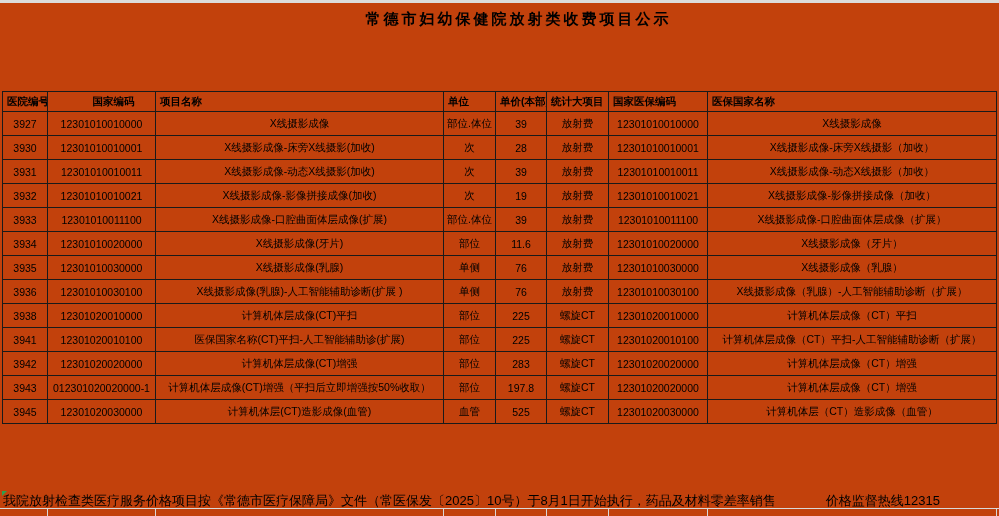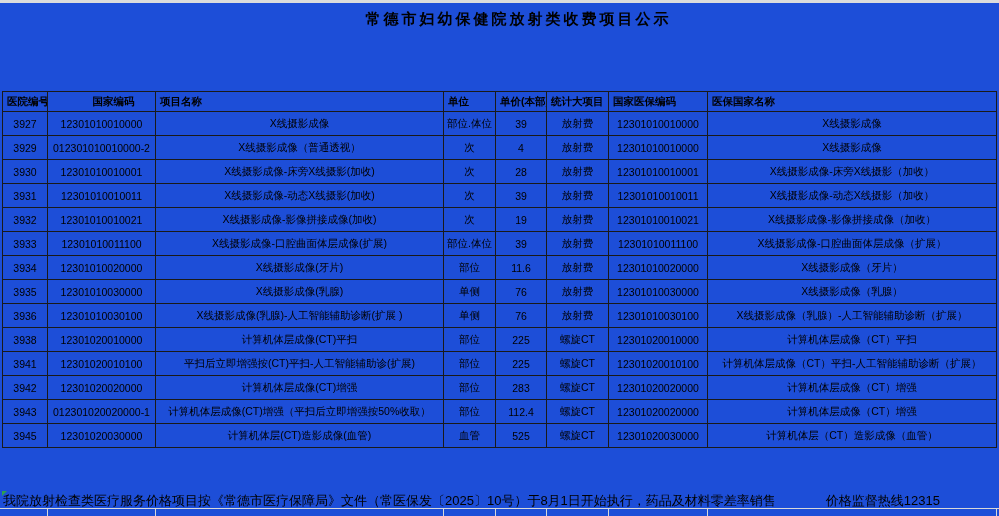--- a/index.html
+++ b/index.html
@@ -1,20 +1,20 @@
 <!DOCTYPE html>
 <html><head>
 <meta charset="utf-8">
 <style>
   * { margin:0; padding:0; box-sizing:border-box; }
   html,body { background:#f3f3f3; }
   .sheet {
     position:relative;
     width:999px; height:516px;
-    background:#1d4ed8;
+    background:#c2410c;
     font-family:"Liberation Sans", sans-serif;
     color:#000;
     overflow:hidden;
     border-top:3px solid #dcdcdc;
   }
   .title {
     position:absolute; top:7px; left:0; width:100%;
     text-align:center;
     padding-left:38px;
     font-size:15px; font-weight:bold;
@@ -105,30 +105,20 @@
           <td>3927</td>
           <td>12301010010000</td>
           <td>X线摄影成像</td>
           <td>部位.体位</td>
           <td>39</td>
           <td>放射费</td>
           <td>12301010010000</td>
           <td>X线摄影成像</td>
         </tr>
         <tr>
-          <td>3929</td>
-          <td>012301010010000-2</td>
-          <td>X线摄影成像（普通透视）</td>
-          <td>次</td>
-          <td>4</td>
-          <td>放射费</td>
-          <td>12301010010000</td>
-          <td>X线摄影成像</td>
-        </tr>
-        <tr>
           <td>3930</td>
           <td>12301010010001</td>
           <td>X线摄影成像-床旁X线摄影(加收)</td>
           <td>次</td>
           <td>28</td>
           <td>放射费</td>
           <td>12301010010001</td>
           <td>X线摄影成像-床旁X线摄影（加收）</td>
         </tr>
         <tr>
@@ -197,21 +187,21 @@
           <td>计算机体层成像(CT)平扫</td>
           <td>部位</td>
           <td>225</td>
           <td>螺旋CT</td>
           <td>12301020010000</td>
           <td>计算机体层成像（CT）平扫</td>
         </tr>
         <tr>
           <td>3941</td>
           <td>12301020010100</td>
-          <td>平扫后立即增强按(CT)平扫-人工智能辅助诊(扩展)</td>
+          <td>医保国家名称(CT)平扫-人工智能辅助诊(扩展)</td>
           <td>部位</td>
           <td>225</td>
           <td>螺旋CT</td>
           <td>12301020010100</td>
           <td>计算机体层成像（CT）平扫-人工智能辅助诊断（扩展）</td>
         </tr>
         <tr>
           <td>3942</td>
           <td>12301020020000</td>
           <td>计算机体层成像(CT)增强</td>
@@ -219,21 +209,21 @@
           <td>283</td>
           <td>螺旋CT</td>
           <td>12301020020000</td>
           <td>计算机体层成像（CT）增强</td>
         </tr>
         <tr>
           <td>3943</td>
           <td>012301020020000-1</td>
           <td>计算机体层成像(CT)增强（平扫后立即增强按50%收取）</td>
           <td>部位</td>
-          <td>112.4</td>
+          <td>197.8</td>
           <td>螺旋CT</td>
           <td>12301020020000</td>
           <td>计算机体层成像（CT）增强</td>
         </tr>
         <tr>
           <td>3945</td>
           <td>12301020030000</td>
           <td>计算机体层(CT)造影成像(血管)</td>
           <td>血管</td>
           <td>525</td>

